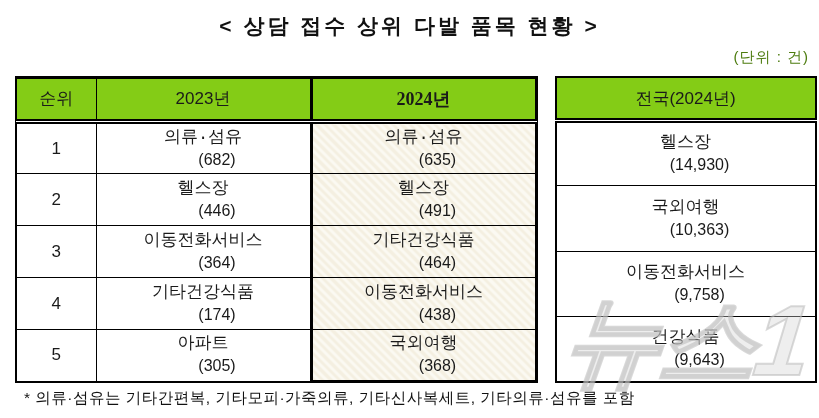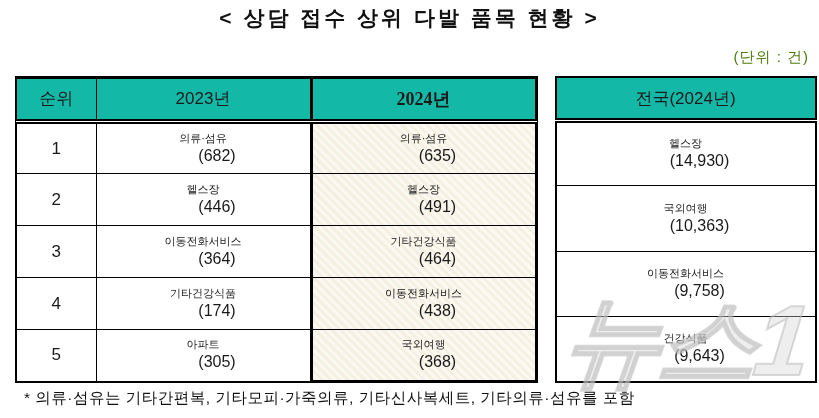--- a/index.html
+++ b/index.html
@@ -7,21 +7,21 @@
     position: relative;
     width: 819px;
     height: 418px;
     background: #ffffff;
     font-family: "Liberation Sans", "DejaVu Sans", sans-serif;
     color: #1a1a1a;
     overflow: hidden;
   }
   .title {
     position: absolute;
-    top: 4px;
+    top: 12px;
     left: 0;
     width: 100%;
     text-align: center;
     font-size: 21px;
     font-weight: bold;
     letter-spacing: 3px;
     color: #111;
   }
   .unit {
     position: absolute;
@@ -46,21 +46,21 @@
   .right-table { width: 262px; }
   th, td {
     border: 1px solid #000;
     text-align: center;
     vertical-align: middle;
     padding: 0;
     overflow: hidden;
   }
   thead th {
     height: 40px;
-    background: #14b8a6;
+    background: #84cc16;
     font-size: 17px;
     font-weight: normal;
     border-bottom: 5px double #000;
     margin-left: 44px;
   }
   tbody tr { height: 52px; }
   .left-table, .right-table { border: 2px solid #000; }
   .left-table th, .left-table td, .right-table th, .right-table td { border-color: #000; }
   .left-table { outline: 1px solid #000; outline-offset: -1px; }
   col.rank-col  { width: 80px; }
@@ -70,21 +70,21 @@
   thead .hl { border-top: 3px solid #000 !important; font-weight: bold; font-size: 18px; font-family: Liberation Serif, serif; }
   tr.last .hl { border-bottom: 3px solid #000 !important; }
   td.hatch {
     background: repeating-linear-gradient(
       45deg,
       #f4efe1 0px, #f4efe1 3px,
       #fbf9f2 3px, #fbf9f2 6px
     );
   }
   .rank { font-size: 17px; }
-  .item-line  { font-size: 11px; line-height: 1.35; }
+  .item-line  { font-size: 17px; line-height: 1.35; font-family: Liberation Mono, monospace; }
   .count-line { font-size: 16px; line-height: 1.3; padding-left: 28px; }
   .footnote {
     position: absolute;
     top: 388px;
     left: 24px;
     font-size: 15.5px;
     color: #111;
     letter-spacing: 0.5px;
   }
   .watermark {

